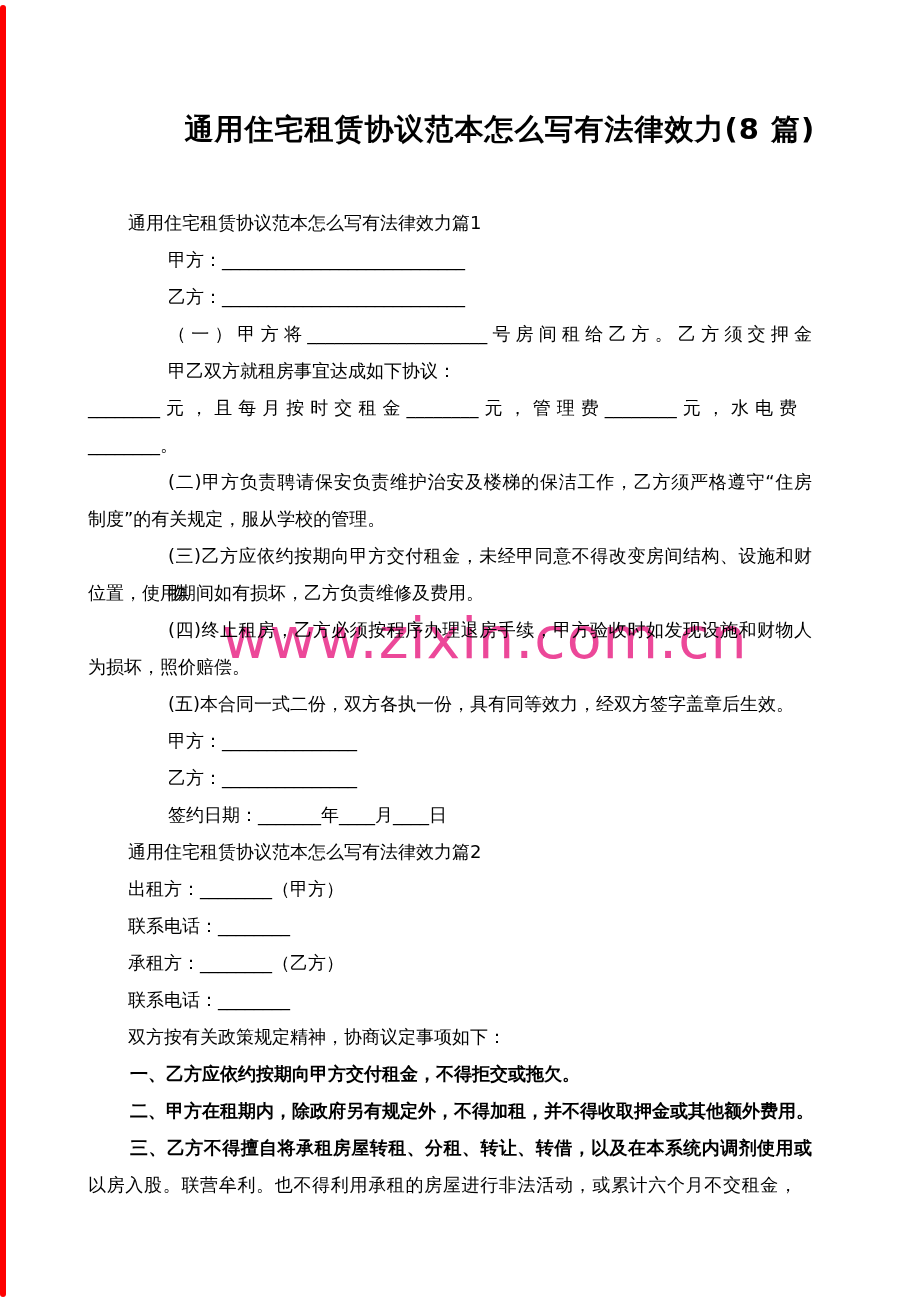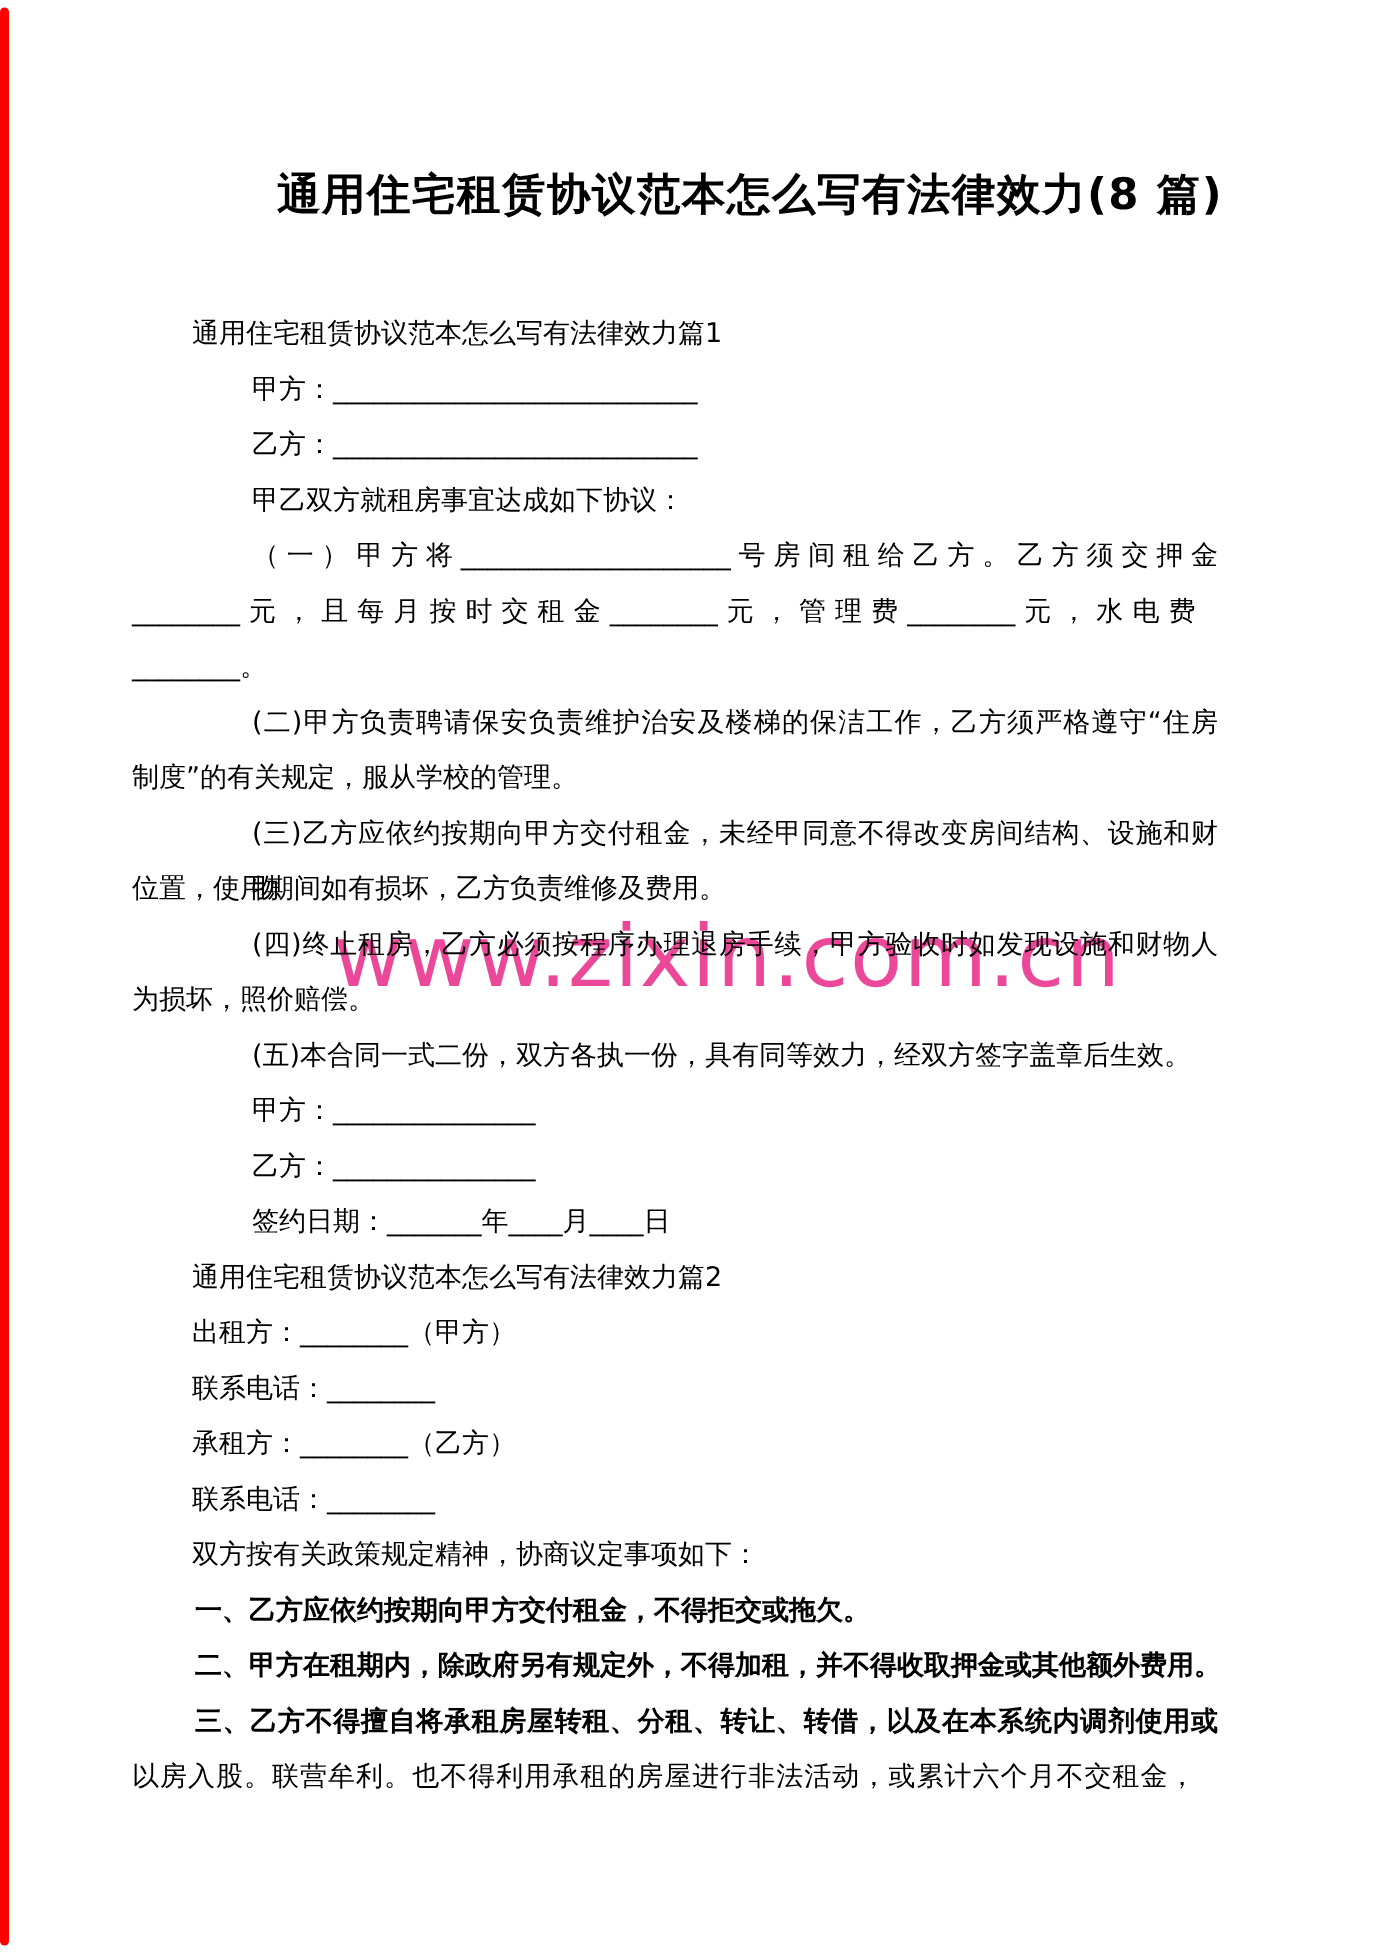--- a/index.html
+++ b/index.html
@@ -77,22 +77,22 @@
 <body>
 
 <div class="page" style="background: rgb(255, 255, 255);">
   <div class="accent-bar" style="background: rgb(254, 0, 0);"></div>
   <div class="watermark">www.zixin.com.cn</div>
   <div class="doc-title">通用住宅租赁协议范本怎么写有法律效力(8 篇)</div>
   <div class="doc-body">
       <div class="line ind-h bold">通用住宅租赁协议范本怎么写有法律效力篇1</div>
       <div class="line ind-p">甲方：___________________________</div>
       <div class="line ind-p">乙方：___________________________</div>
+      <div class="line ind-p justify">（一）甲方将____________________号房间租给乙方。乙方须交押金</div>
       <div class="line ind-p">甲乙双方就租房事宜达成如下协议：</div>
-      <div class="line ind-p justify">（一）甲方将____________________号房间租给乙方。乙方须交押金</div>
       <div class="line ind-m justify">________元，且每月按时交租金________元，管理费________元，水电费</div>
       <div class="line ind-m">________。</div>
       <div class="line ind-p justify">(二)甲方负责聘请保安负责维护治安及楼梯的保洁工作，乙方须严格遵守“住房</div>
       <div class="line ind-m">制度”的有关规定，服从学校的管理。</div>
       <div class="line ind-p justify">(三)乙方应依约按期向甲方交付租金，未经甲同意不得改变房间结构、设施和财物</div>
       <div class="line ind-m">位置，使用期间如有损坏，乙方负责维修及费用。</div>
       <div class="line ind-p justify">(四)终止租房，乙方必须按程序办理退房手续，甲方验收时如发现设施和财物人</div>
       <div class="line ind-m">为损坏，照价赔偿。</div>
       <div class="line ind-p">(五)本合同一式二份，双方各执一份，具有同等效力，经双方签字盖章后生效。</div>
       <div class="line ind-p">甲方：_______________</div>

